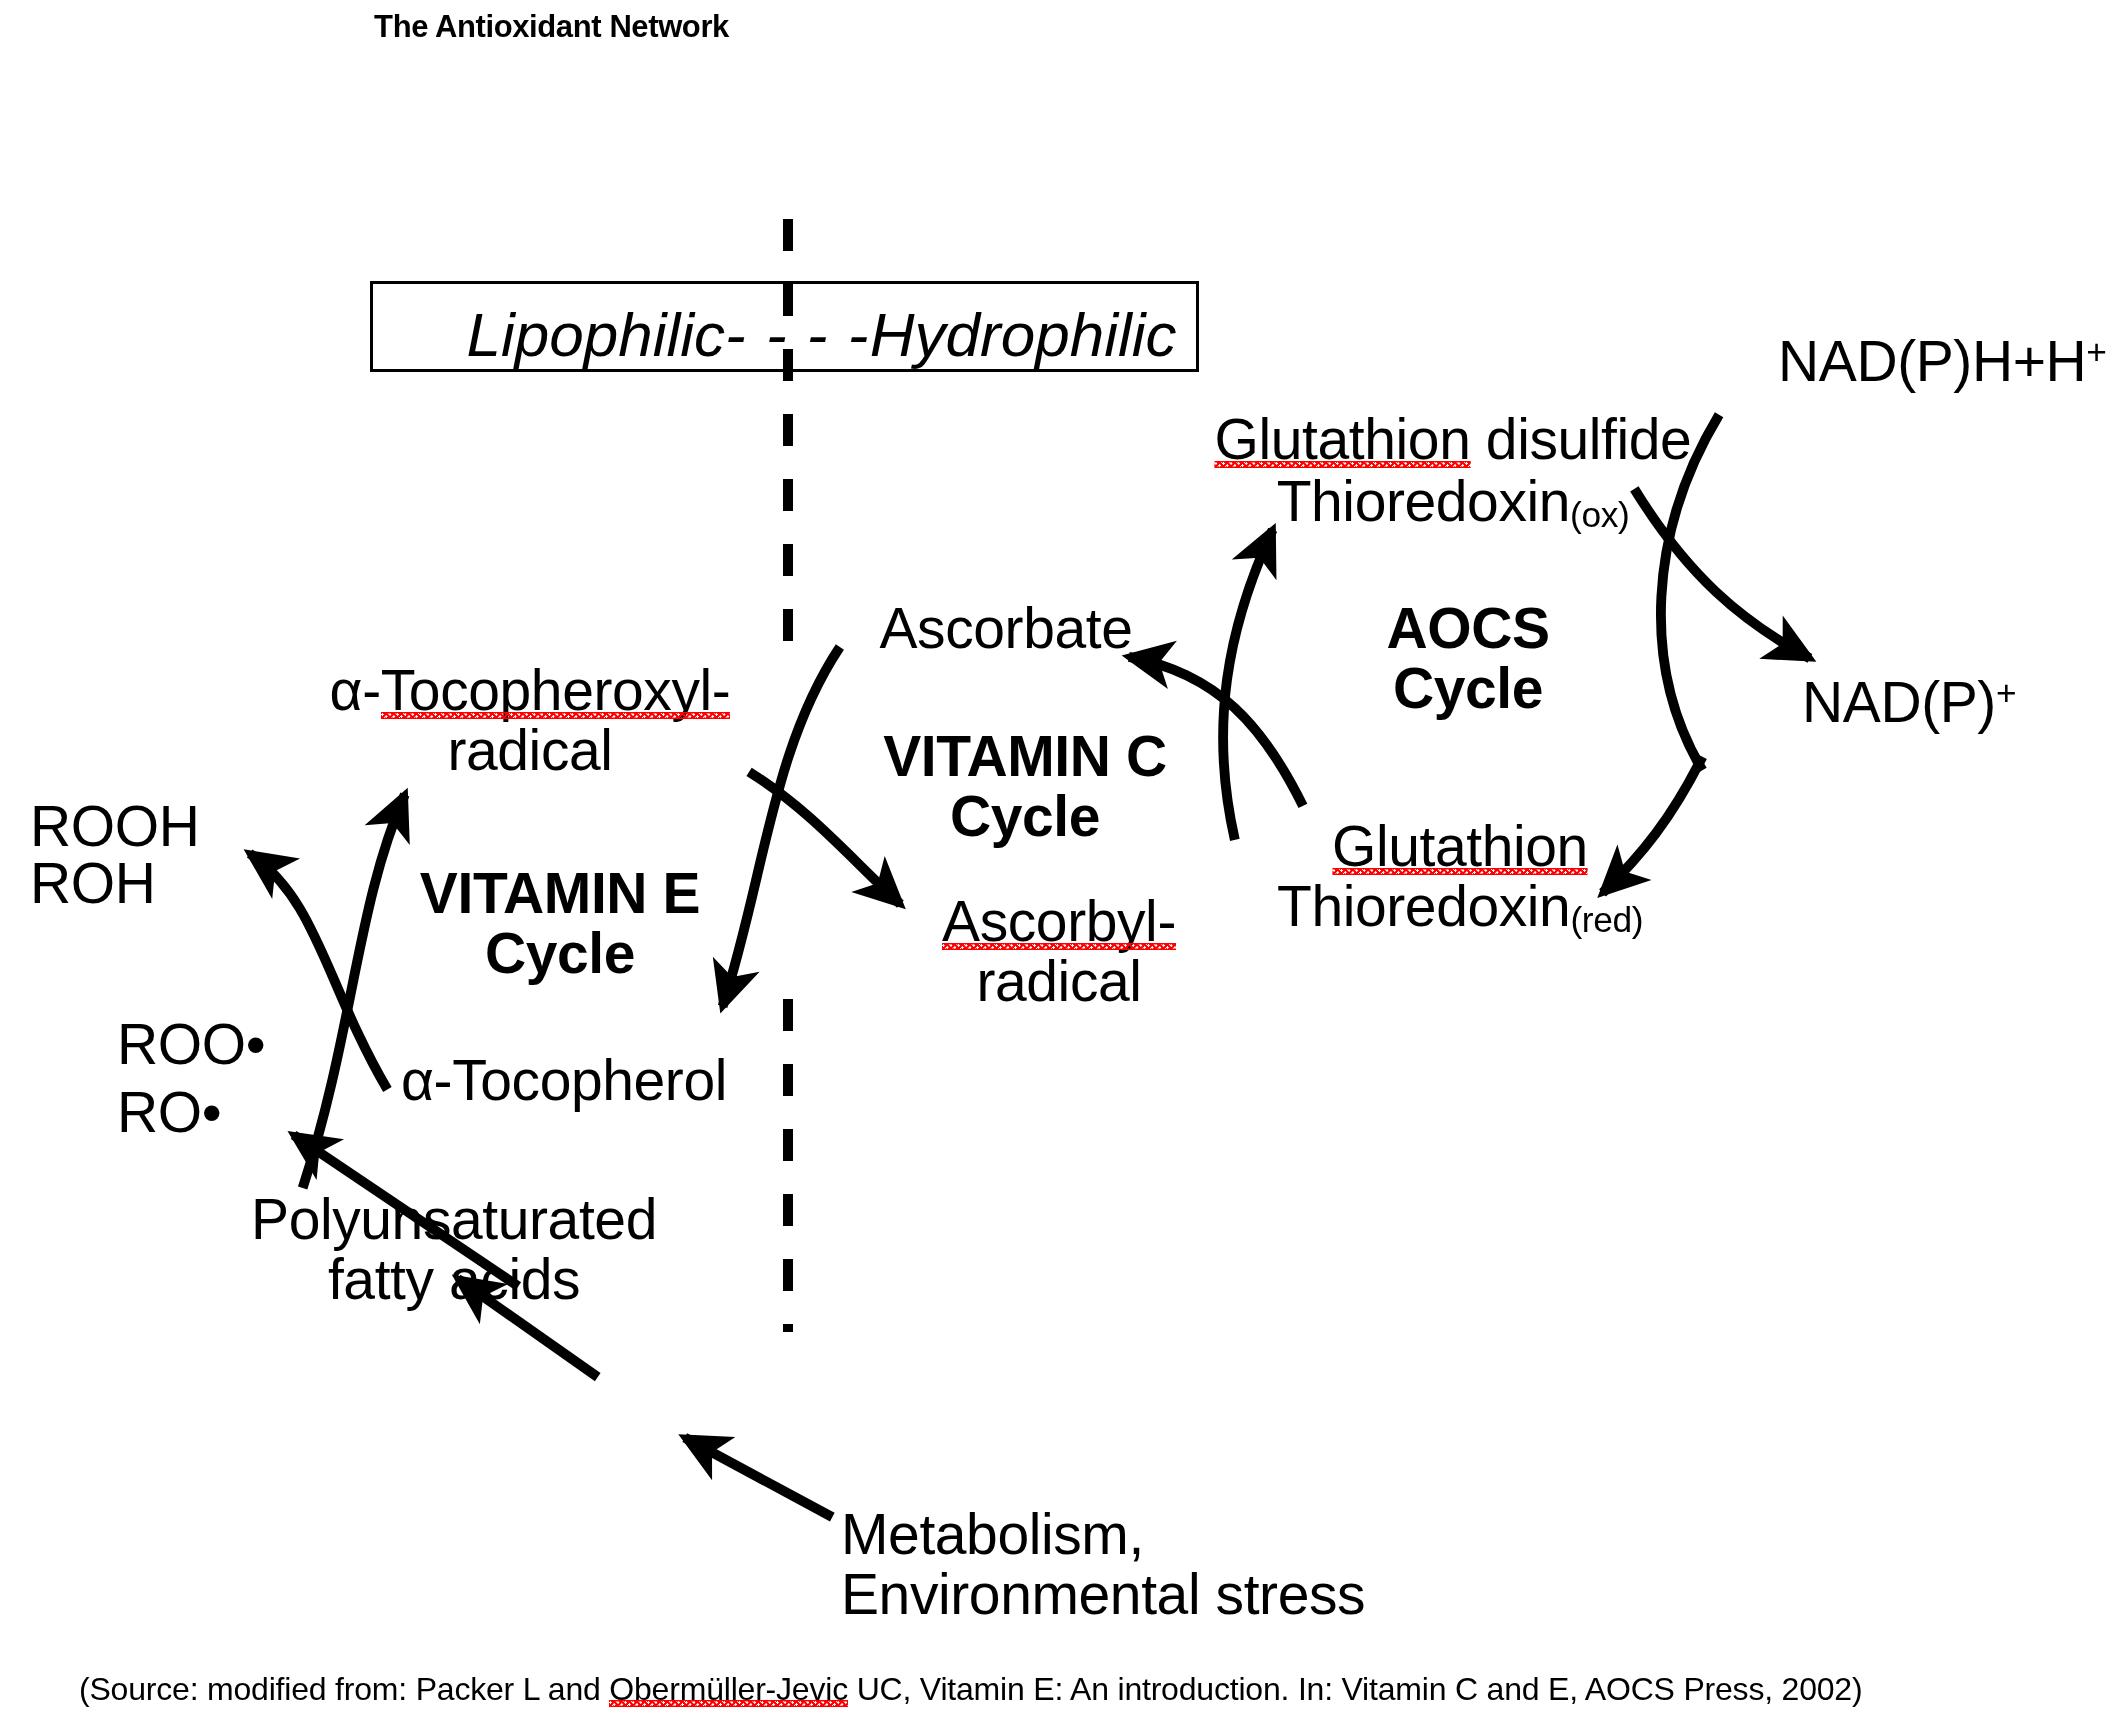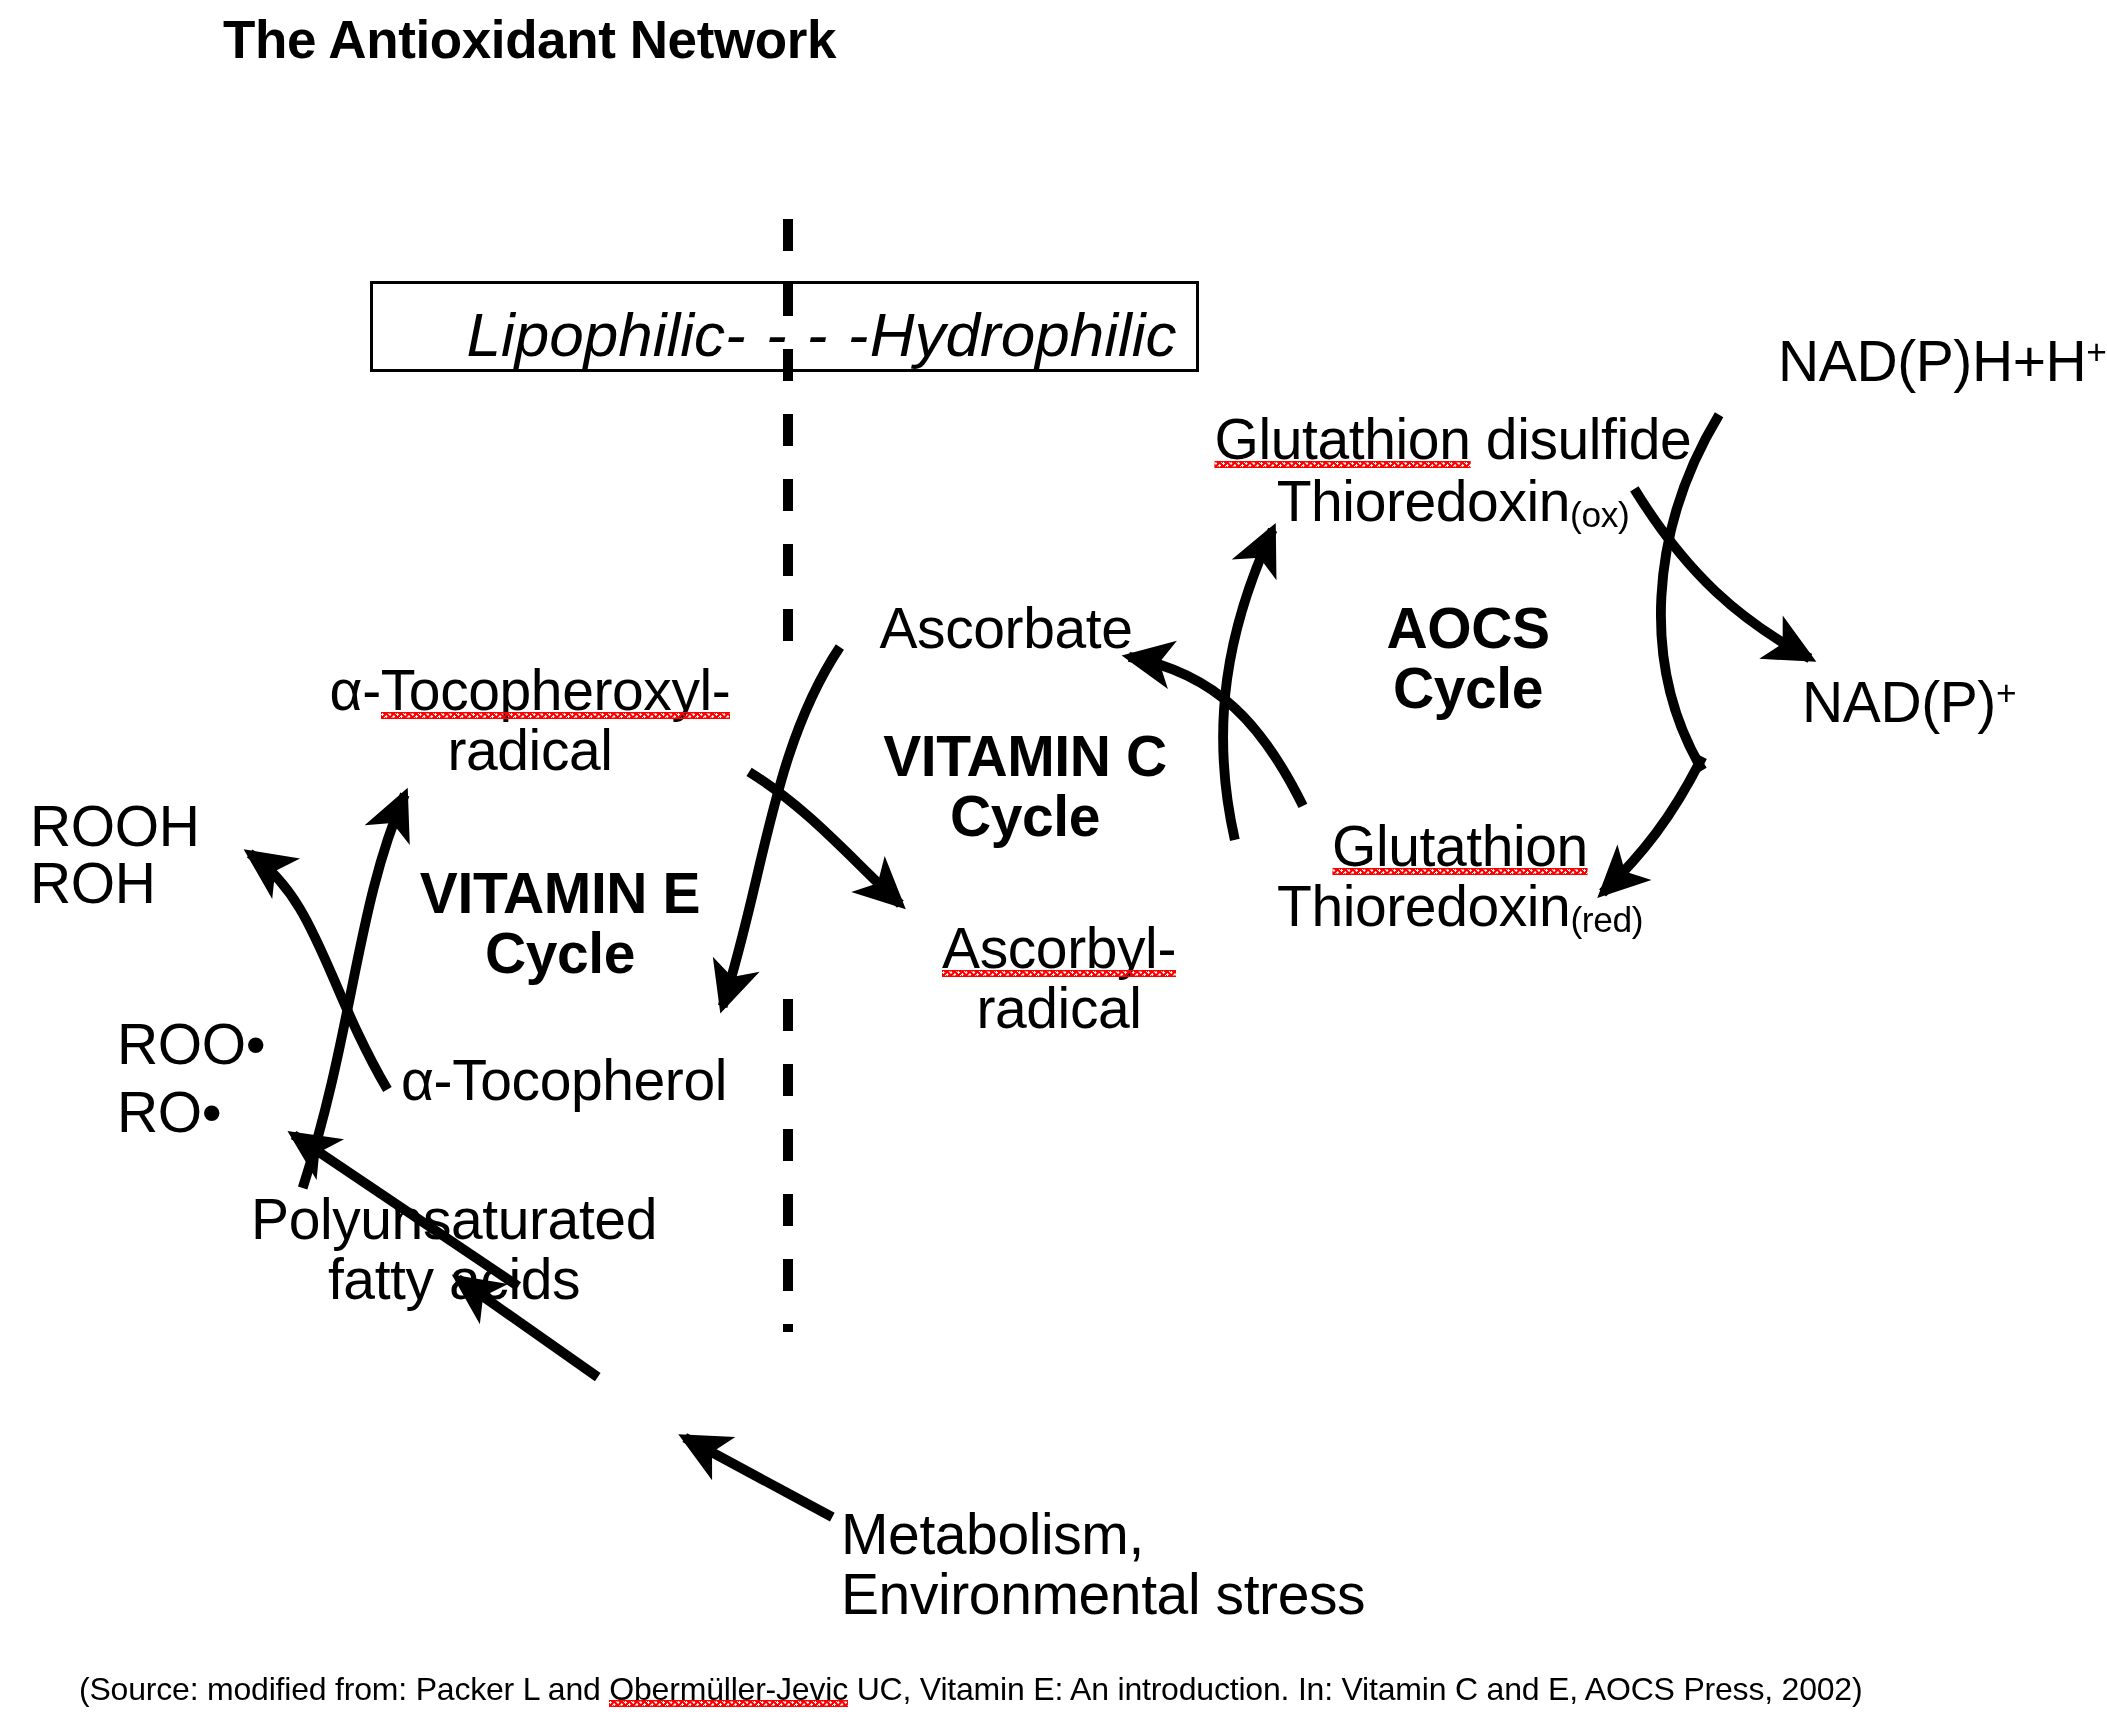--- a/index.html
+++ b/index.html
@@ -40,23 +40,24 @@
   .lbl.bold { font-weight: bold; }
   .center { text-align: center; transform: translateX(-50%); }
 
   
   #title {
     position: absolute;
     left: 0;
     top: 9px;
     width: 1059px;
     text-align: center;
-    font-size: 53px;
+    font-size: 31px;
     font-weight: bold;
     letter-spacing: -0.4px;
+    padding-left: 22px;
   }
 
   
   #membrane-box {
     position: absolute;
     left: 370px;
     top: 281px;
     width: 829px;
     height: 91px;
     border: 3.8px solid #000;
@@ -151,21 +152,21 @@
   <div class="lbl bold center" style="left:560px; top:863px; width:424px;"><span>VITAMIN E</span><br><span>Cycle</span></div>
 
   <div class="lbl center" style="left:564px; top:1050px; width:424px;">α-Tocopherol</div>
 
   <div class="lbl center" style="left:454px; top:1189px; width:530px;"><span>Polyunsaturated</span><br><span>fatty acids</span></div>
 
   <div class="lbl center" style="left:1006px; top:598px; width:393px;">Ascorbate</div>
 
   <div class="lbl bold center" style="left:1025px; top:726px; width:424px;"><span>VITAMIN C</span><br><span>Cycle</span></div>
 
-  <div class="lbl center" style="left:1059px; top:918px; width:348px;"><span class="squig">Ascorbyl-</span><br><span>radical</span></div>
+  <div class="lbl center" style="left:1059px; top:891px; width:348px;"><span class="squig">Ascorbyl-</span><br><span>radical</span></div>
 
   <div class="lbl center" style="left:1453px; top:409px; width:575px;"><span class="squig">Glutathion</span><span> disulfide</span></div>
   <div class="lbl center" style="left:1453px; top:471px; width:575px;"><span>Thioredoxin</span><span class="sub">(ox)</span></div>
 
   <div class="lbl bold center" style="left:1468px; top:598px; width:393px;"><span>AOCS</span><br><span>Cycle</span></div>
 
   <div class="lbl center" style="left:1460px; top:816px; width:575px;"><span class="squig">Glutathion</span></div>
   <div class="lbl center" style="left:1460px; top:876px; width:575px;"><span>Thioredoxin</span><span class="sub">(red)</span></div>
 
   <div class="lbl" style="left:1778px; top:331px;"><span>NAD(P)H+H</span><span class="sup">+</span></div>

